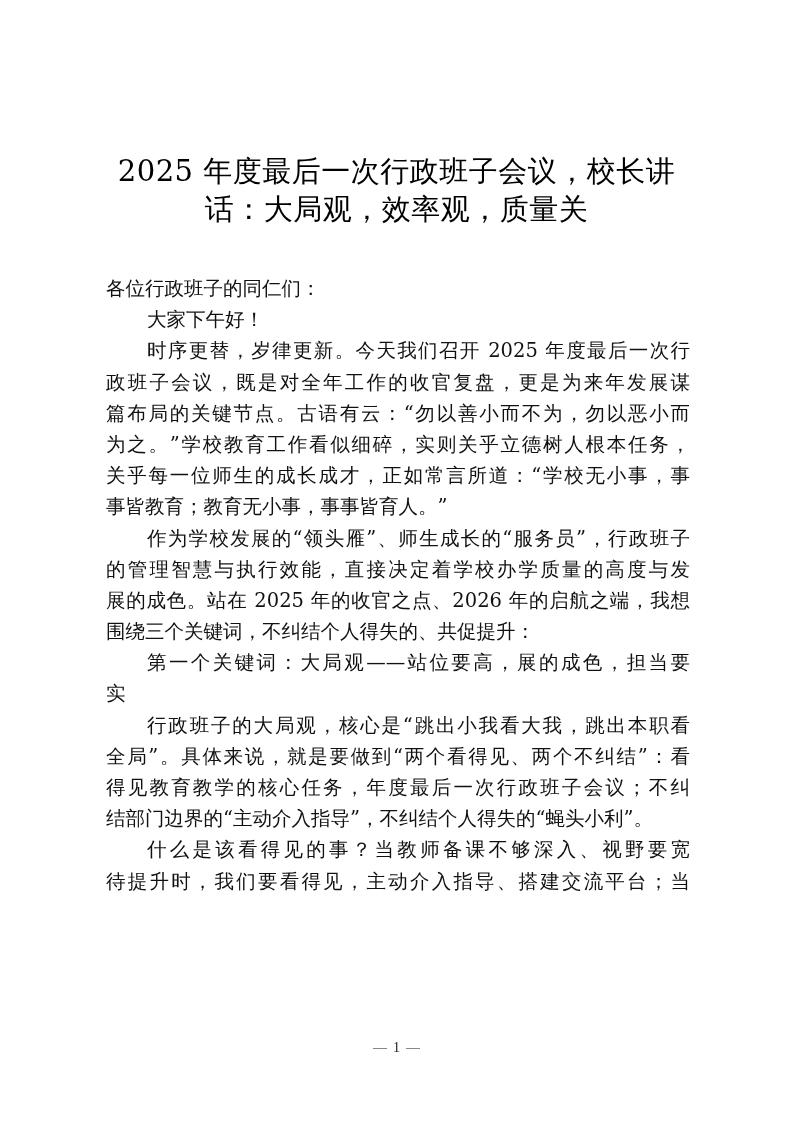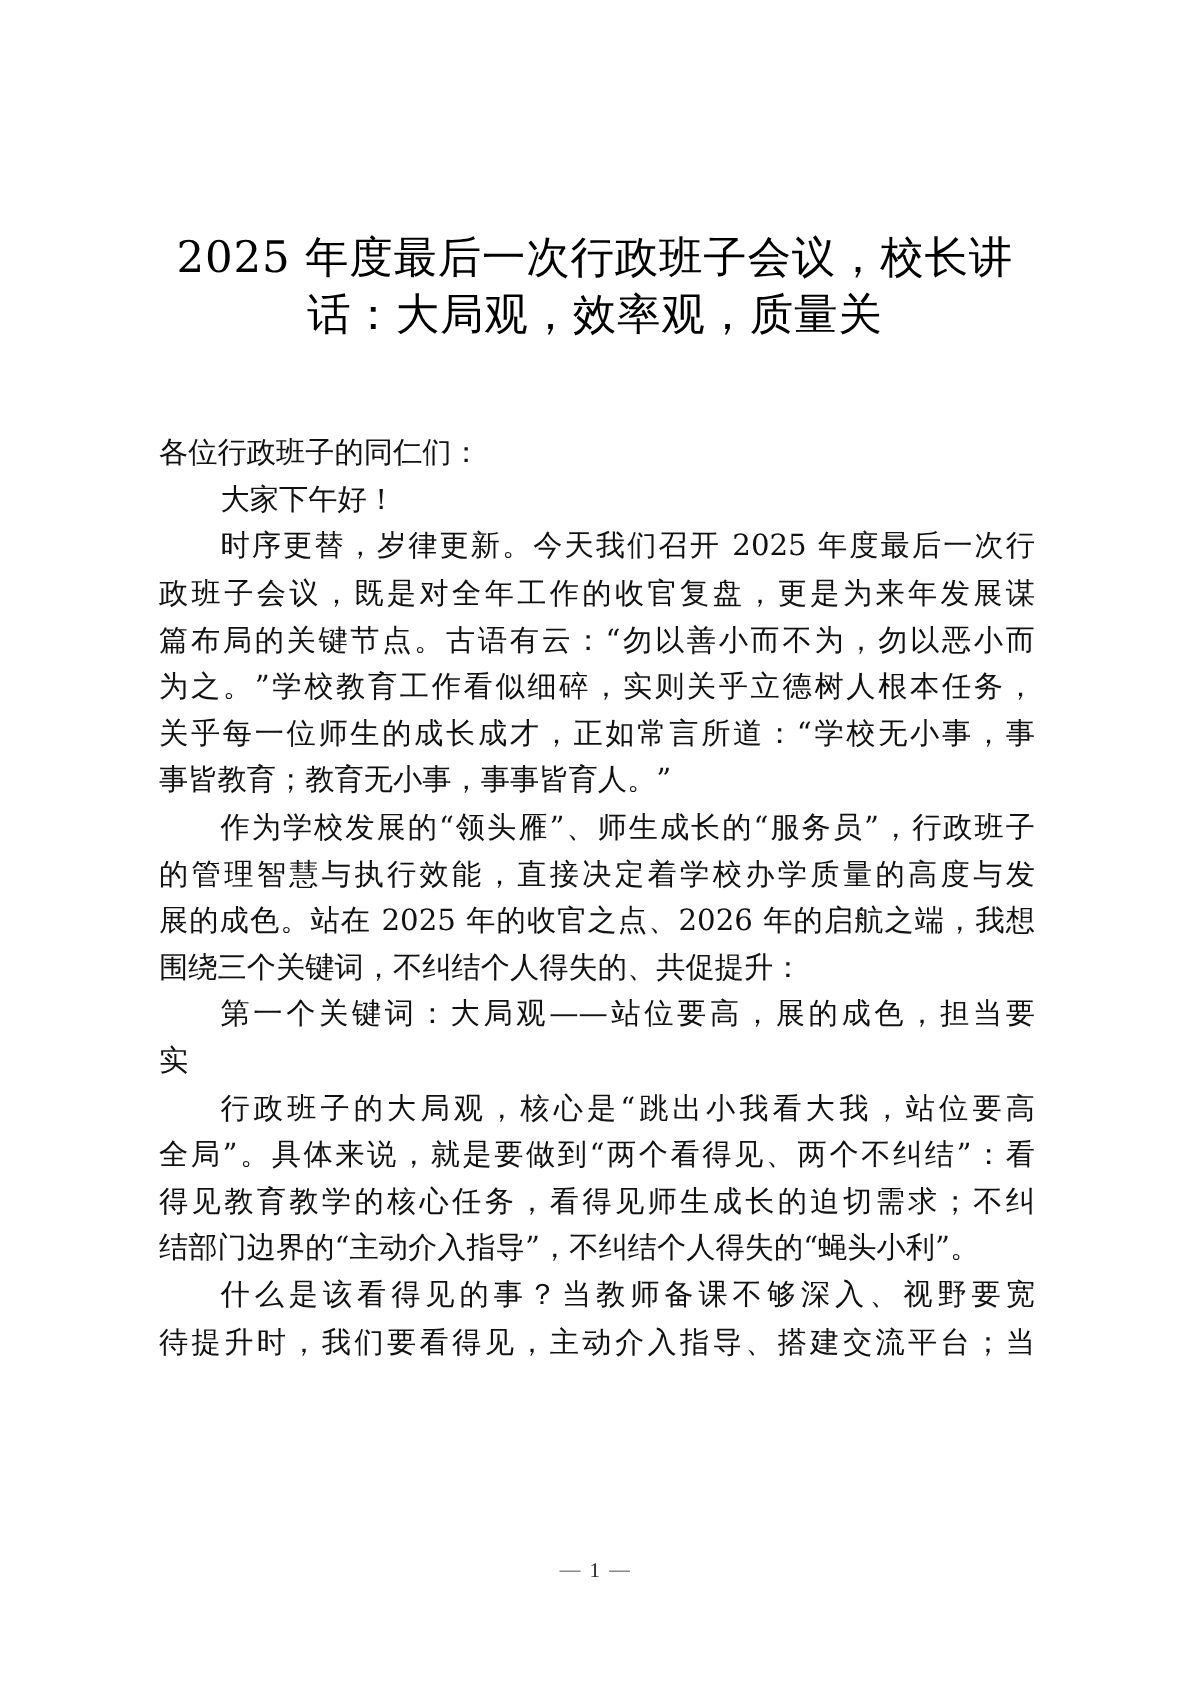--- a/index.html
+++ b/index.html
@@ -7,21 +7,21 @@
   .page { position: absolute; left: 0; top: 0; width: 793px; height: 1122px; background: #fff; }
   .title {
     position: absolute; left: 90px; width: 613px; top: 152px;
     text-align: center; font-family: "DejaVu Serif", "Liberation Serif", serif;
     font-weight: normal; font-size: 29px; line-height: 38px; color: #000; letter-spacing: 0.5px;
   }
   .title div { white-space: nowrap; }
   .body {
     position: absolute; left: 106px; width: 584px; top: 273px;
     font-family: "DejaVu Serif", "Liberation Serif", serif;
-    font-size: 19.5px; line-height: 31.2px; color: #111; margin-top: 13px;
+    font-size: 19.5px; line-height: 31.2px; color: #111;
   }
   .line { white-space: nowrap; height: 31.2px; text-align: justify; text-align-last: justify; }
   .line.last { text-align-last: left; }
   .indent { padding-left: 41px; }
   .pagenum {
     position: absolute; top: 1040px; left: 0; width: 793px; text-align: center;
     font-family: "Liberation Serif", serif; font-size: 14px; color: #222;
   }
   .dash { display: inline-block; width: 14px; height: 1px; background: #888; vertical-align: middle; margin: 0 6px; }
 </style>
@@ -42,23 +42,23 @@
       <div class="line">篇布局的关键节点。古语有云：“勿以善小而不为，勿以恶小而</div>
       <div class="line">为之。”学校教育工作看似细碎，实则关乎立德树人根本任务，</div>
       <div class="line">关乎每一位师生的成长成才，正如常言所道：“学校无小事，事</div>
       <div class="line last">事皆教育；教育无小事，事事皆育人。”</div>
       <div class="line indent">作为学校发展的“领头雁”、师生成长的“服务员”，行政班子</div>
       <div class="line">的管理智慧与执行效能，直接决定着学校办学质量的高度与发</div>
       <div class="line">展的成色。站在 2025 年的收官之点、2026 年的启航之端，我想</div>
       <div class="line last">围绕三个关键词，不纠结个人得失的、共促提升：</div>
       <div class="line indent">第一个关键词：大局观——站位要高，展的成色，担当要</div>
       <div class="line last">实</div>
-      <div class="line indent">行政班子的大局观，核心是“跳出小我看大我，站位要高</div>
+      <div class="line indent">行政班子的大局观，核心是“跳出小我看大我，跳出本职看</div>
       <div class="line">全局”。具体来说，就是要做到“两个看得见、两个不纠结”：看</div>
-      <div class="line">得见教育教学的核心任务，看得见师生成长的迫切需求；不纠</div>
+      <div class="line">得见教育教学的核心任务，年度最后一次行政班子会议；不纠</div>
       <div class="line last">结部门边界的“主动介入指导”，不纠结个人得失的“蝇头小利”。</div>
       <div class="line indent">什么是该看得见的事？当教师备课不够深入、视野要宽</div>
       <div class="line">待提升时，我们要看得见，主动介入指导、搭建交流平台；当</div>
     </div>
 
   <div class="pagenum">
     <span class="dash"></span><span>1</span><span class="dash"></span>
   </div>
 </div>
 

